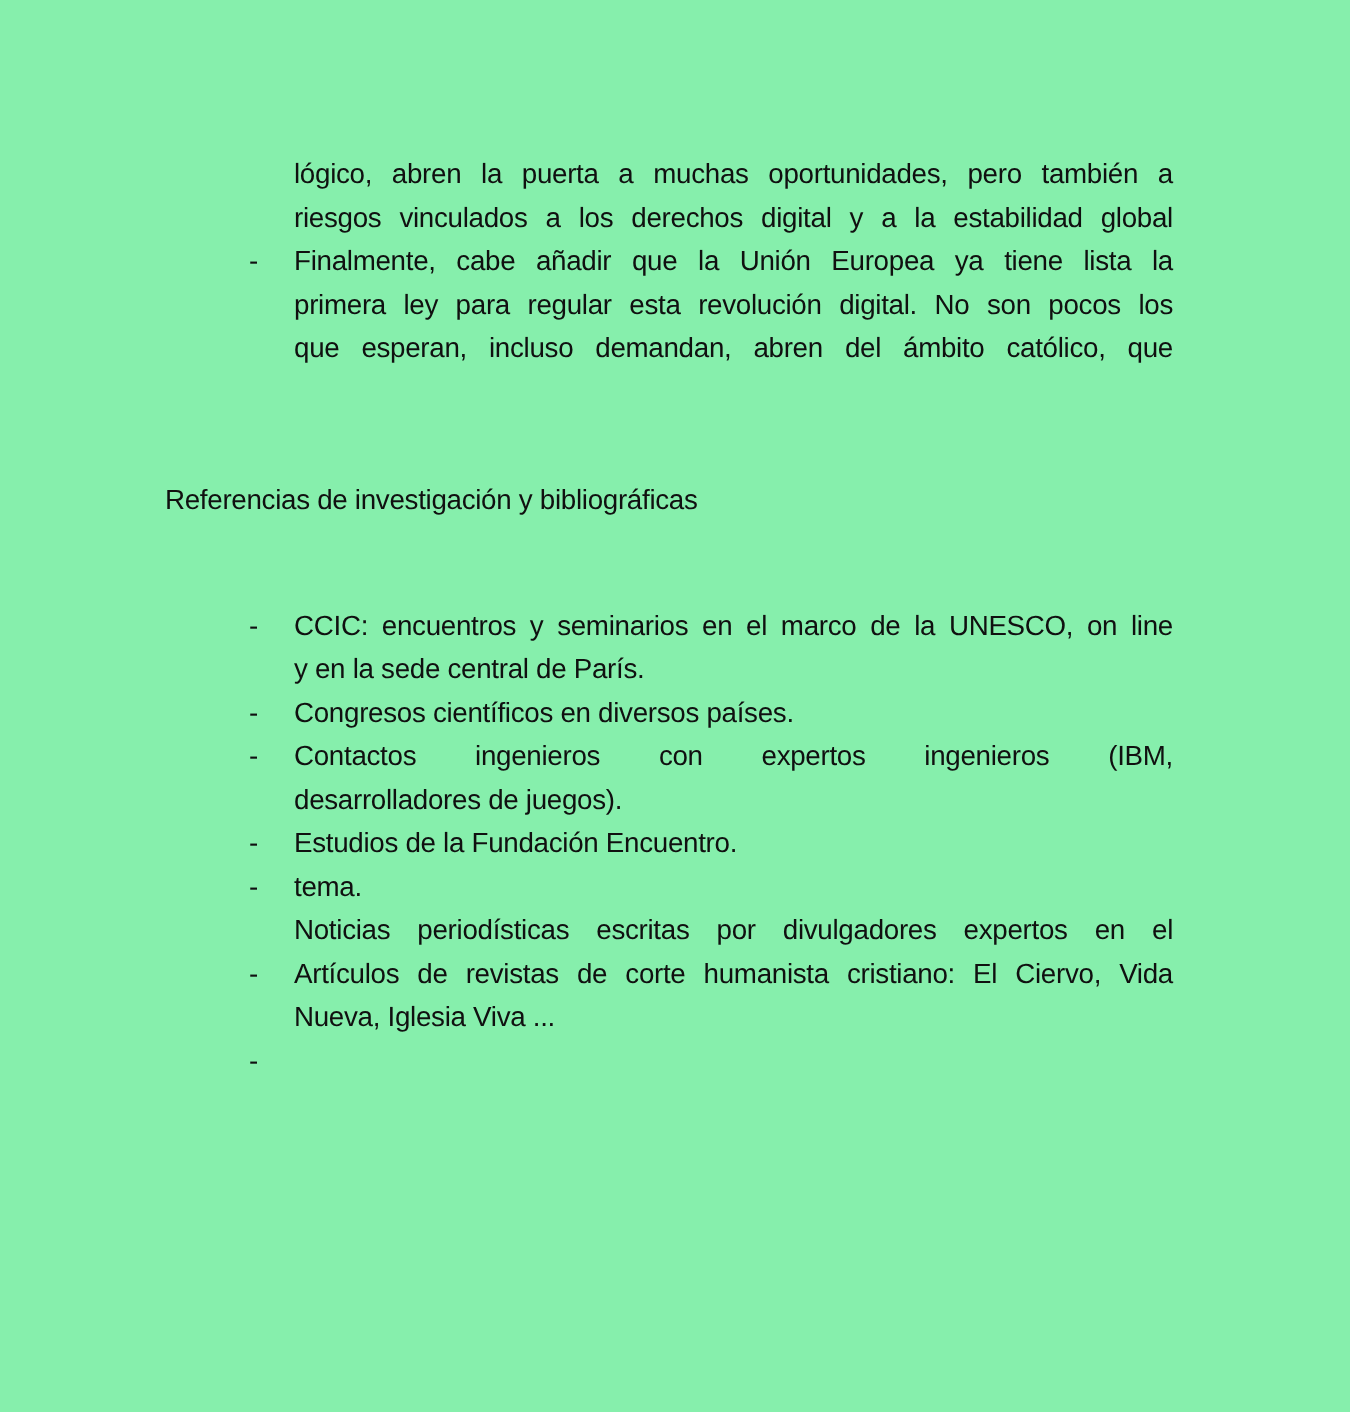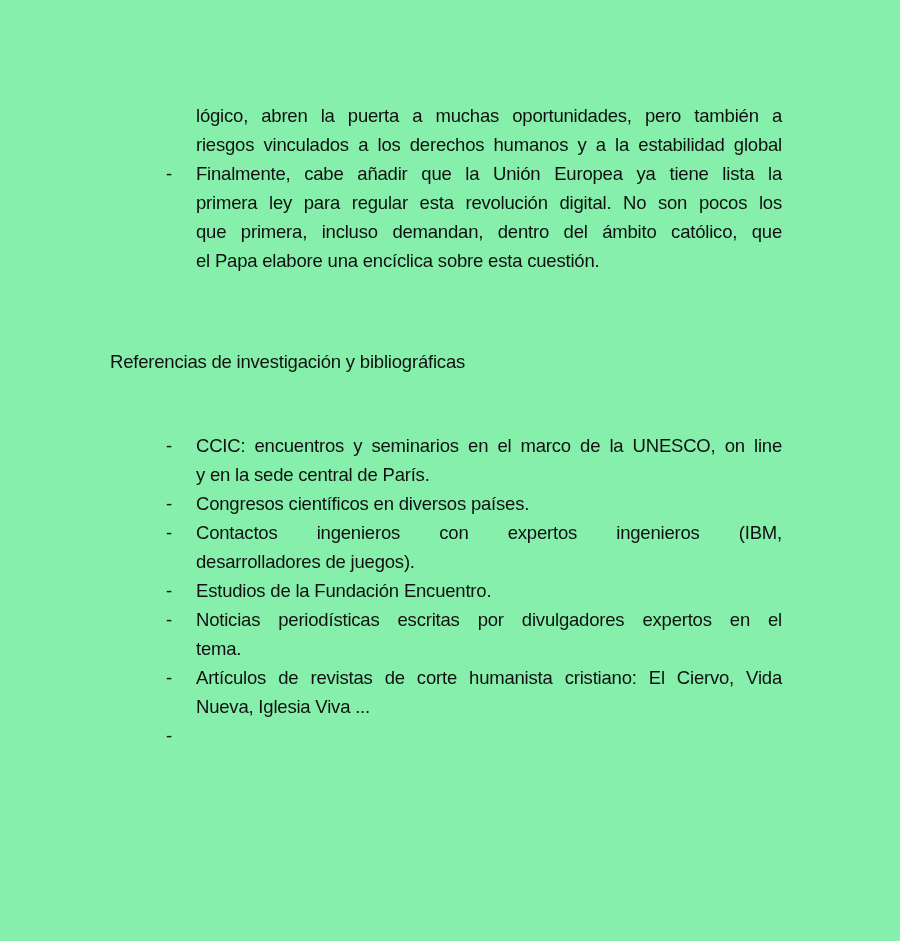--- a/index.html
+++ b/index.html
@@ -42,29 +42,28 @@
   }
 </style>
 </head>
 <body>
 
 <div class="page">
   <div class="doc">
 
     <div class="hang">
       <div class="line fill">lógico, abren la puerta a muchas oportunidades, pero también a</div>
-      <div class="line fill">riesgos vinculados a los derechos humanos y a la estabilidad global</div>
+      <div class="line fill">riesgos vinculados a los derechos digital y a la estabilidad global</div>
     </div>
 
     <div class="hang">
       <span class="marker">-</span>
       <div class="line fill">Finalmente, cabe añadir que la Unión Europea ya tiene lista la</div>
       <div class="line fill">primera ley para regular esta revolución digital. No son pocos los</div>
-      <div class="line fill">que primera, incluso demandan, dentro del ámbito católico, que</div>
-      <div class="line">el Papa elabore una encíclica sobre esta cuestión.</div>
+      <div class="line fill">que esperan, incluso demandan, abren del ámbito católico, que</div>
     </div>
 
     <div class="heading">Referencias de investigación y bibliográficas</div>
 
     <div>
 
       <div class="hang">
         <span class="marker">-</span>
         <div class="line fill">CCIC: encuentros y seminarios en el marco de la UNESCO, on line</div>
         <div class="line">y en la sede central de París.</div>
@@ -81,22 +80,22 @@
         <div class="line">desarrolladores de juegos).</div>
       </div>
 
       <div class="hang">
         <span class="marker">-</span>
         <div class="line">Estudios de la Fundación Encuentro.</div>
       </div>
 
       <div class="hang">
         <span class="marker">-</span>
+        <div class="line">tema.</div>
         <div class="line fill">Noticias periodísticas escritas por divulgadores expertos en el</div>
-        <div class="line">tema.</div>
       </div>
 
       <div class="hang">
         <span class="marker">-</span>
         <div class="line fill">Artículos de revistas de corte humanista cristiano: El Ciervo, Vida</div>
         <div class="line">Nueva, Iglesia Viva ...</div>
       </div>
 
       <div class="hang">
         <span class="marker">-</span>

